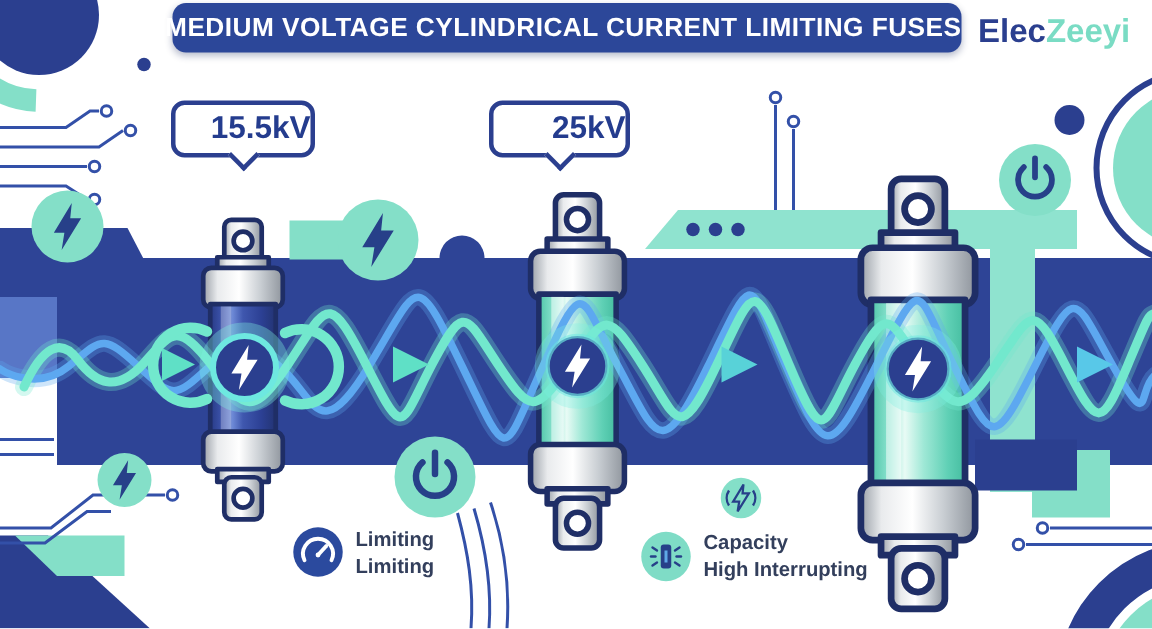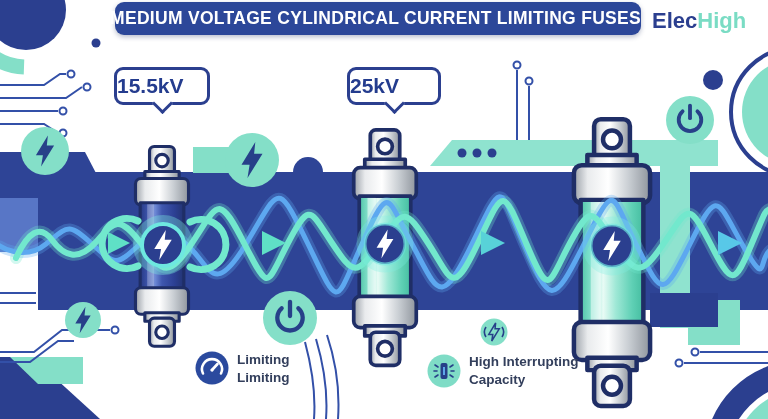--- a/index.html
+++ b/index.html
@@ -14,30 +14,30 @@
     display:flex;align-items:center;justify-content:flex-end;
     font-size:17.5px;font-weight:700;letter-spacing:.3px;white-space:nowrap;
     box-shadow:0 2px 5px rgba(20,35,90,.30);
   }
   .brand{position:absolute;left:652px;top:8px;font-size:22px;font-weight:700;white-space:nowrap;}
   .brand .p1{color:#2b3f8f}
   .brand .p2{color:#7adcc4}
   .bubble{
     position:absolute;top:67px;height:32px;background:#fff;
     border:3px solid #2b3f8f;border-radius:9px;
-    display:flex;align-items:center;justify-content:flex-start;
+    display:flex;align-items:center;justify-content:flex-end;
     font-size:21px;font-weight:700;color:#243c8e;
   }
   .bubble::after{
     content:"";position:absolute;bottom:-9px;left:50%;margin-left:-7px;
     width:12px;height:12px;background:#fff;transform:rotate(45deg);
     border-right:3px solid #2b3f8f;border-bottom:3px solid #2b3f8f;
   }
   .b1{left:114px;width:90px}
-  .b2{left:347px;width:88px}
+  .b2{left:326px;width:88px}
   .b3{left:559px;width:92px}
   .feature-text{
     position:absolute;font-size:13.5px;font-weight:600;line-height:1.3;color:#333f5c;
   }
   .f1{left:237px;top:351px}
   .f2{left:469px;top:353px}
 </style>
 </head>
 <body>
 
@@ -271,32 +271,32 @@
       </g>
     </g>
   </g>
 </svg>
 
 <div class="banner">
   <span>MEDIUM VOLTAGE CYLINDRICAL CURRENT LIMITING FUSES</span>
 </div>
 
 <div class="brand">
-  <span class="p1">Elec</span><span class="p2">High</span>
+  <span class="p1">Elec</span><span class="p2">Zeeyi</span>
 </div>
 
 <div class="bubble b1">
   <span>15.5kV</span>
 </div>
 <div class="bubble b2">
   <span>25kV</span>
 </div>
 
 <div class="feature-text f1">
   <div>Limiting</div>
   <div>Limiting</div>
 </div>
 <div class="feature-text f2">
+  <div>Capacity</div>
   <div>High Interrupting</div>
-  <div>Capacity</div>
 </div>
 
 </div>
 
 </body></html>

